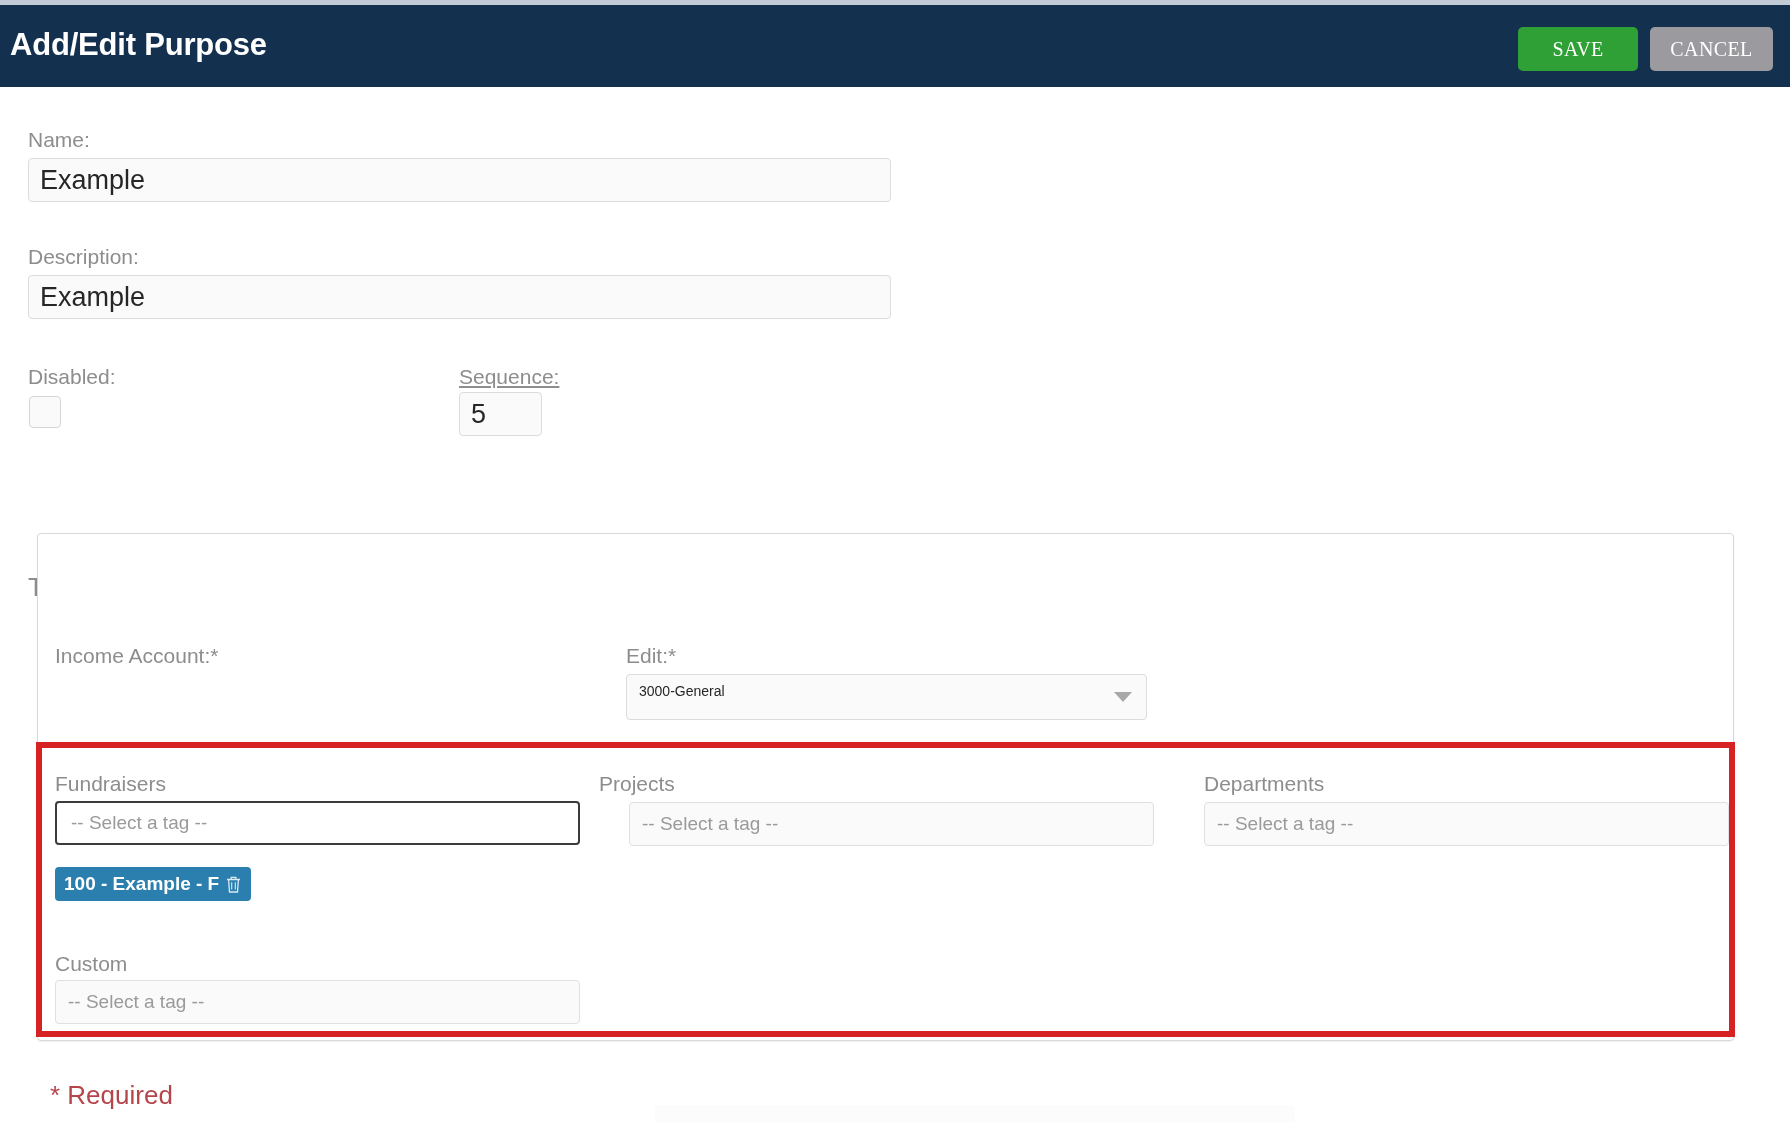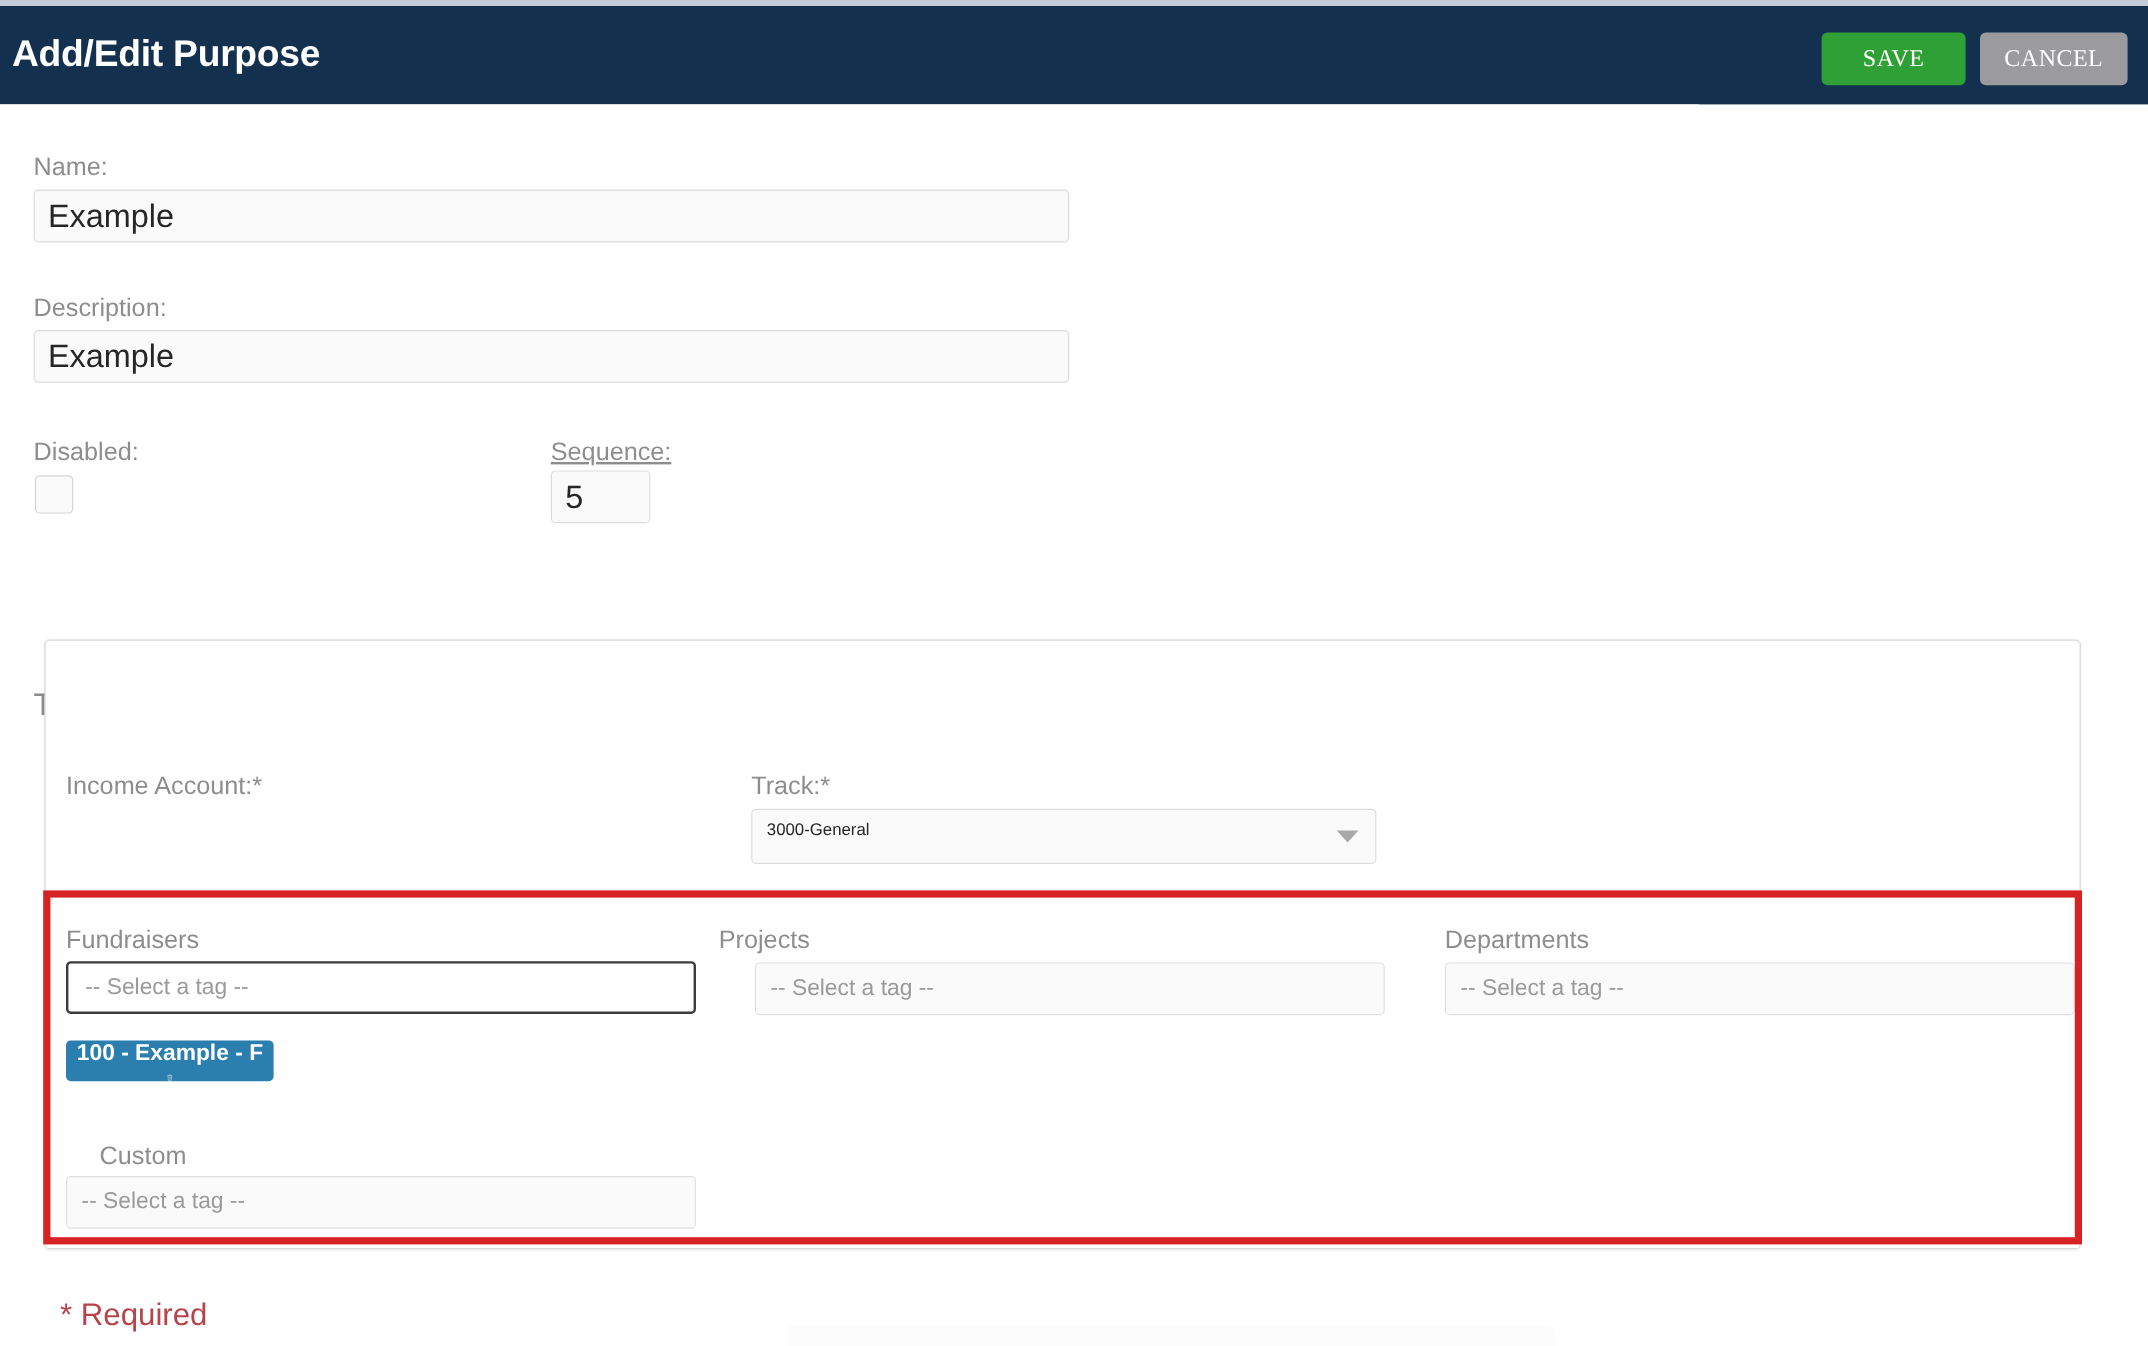--- a/index.html
+++ b/index.html
@@ -185,21 +185,21 @@
     box-sizing: border-box;
     border: 6px solid #d62222;
     background: transparent;
     pointer-events: none;
   }
 
   
   .lbl-fundraisers { left: 55px;  top: 685px; }
   .lbl-projects    { left: 599px; top: 685px; }
   .lbl-departments { left: 1204px; top: 685px; }
-  .lbl-custom      { left: 55px;  top: 865px; margin-left: 28px; }
+  .lbl-custom      { left: 55px;  top: 865px; }
 
   .tagfield {
     position: absolute;
     box-sizing: border-box;
     height: 44px;
     background: #fafafa;
     border: 1px solid #e0e0e0;
     border-radius: 4px;
     color: #7f1d1d;
     font-size: 19px;
@@ -224,21 +224,20 @@
     position: absolute;
     left: 55px; top: 780px;
     height: 34px;
     background: #2b7fae;
     border-radius: 4px;
     display: flex;
     align-items: center;
     gap: 6px;
     padding: 0 9px;
     cursor: pointer;
-    flex-direction: column;
   }
   .chip-text {
     color: #ffffff;
     font-size: 19px;
     font-weight: bold;
     white-space: nowrap;
   }
   .chip-trash { display: block; }
 
   
@@ -290,21 +289,21 @@
   <div class="track-cb">
     <svg width="30" height="30" viewBox="0 0 30 30">
       <path d="M7 15.5 L12.5 21 L23.5 9.5" stroke="#ffffff" stroke-width="3.4" fill="none" stroke-linecap="square"></path>
     </svg>
   </div>
 
   <div class="acct-card"></div>
 
   <div class="flabel lbl-income">Income Account:*</div>
 
-  <div class="flabel lbl-fund">Track:*</div>
+  <div class="flabel lbl-fund">Edit:*</div>
   <div class="sel-fund">
     <span class="sel-fund-text">3000-General</span>
     <span class="sel-caret"></span>
   </div>
 
   <div class="flabel lbl-fundraisers">Fundraisers</div>
   <input class="tagfield tf-fundraisers" type="text" placeholder="-- Select a tag --" style="">
 
   <div class="chip">
     <span class="chip-text">100 - Example - F</span>

